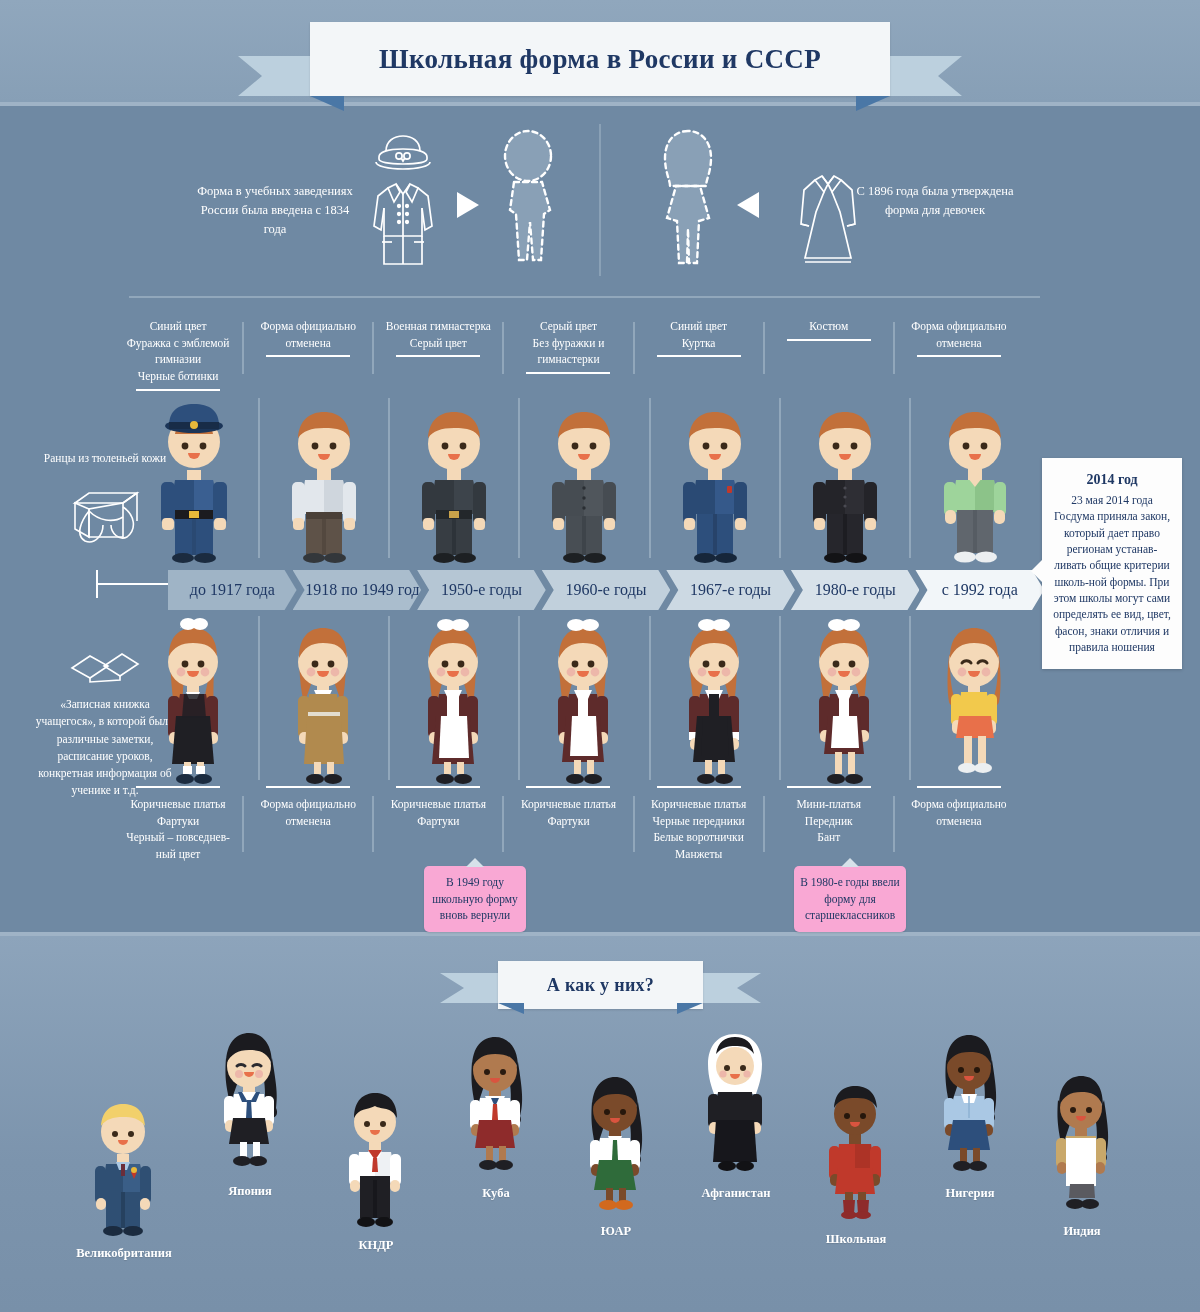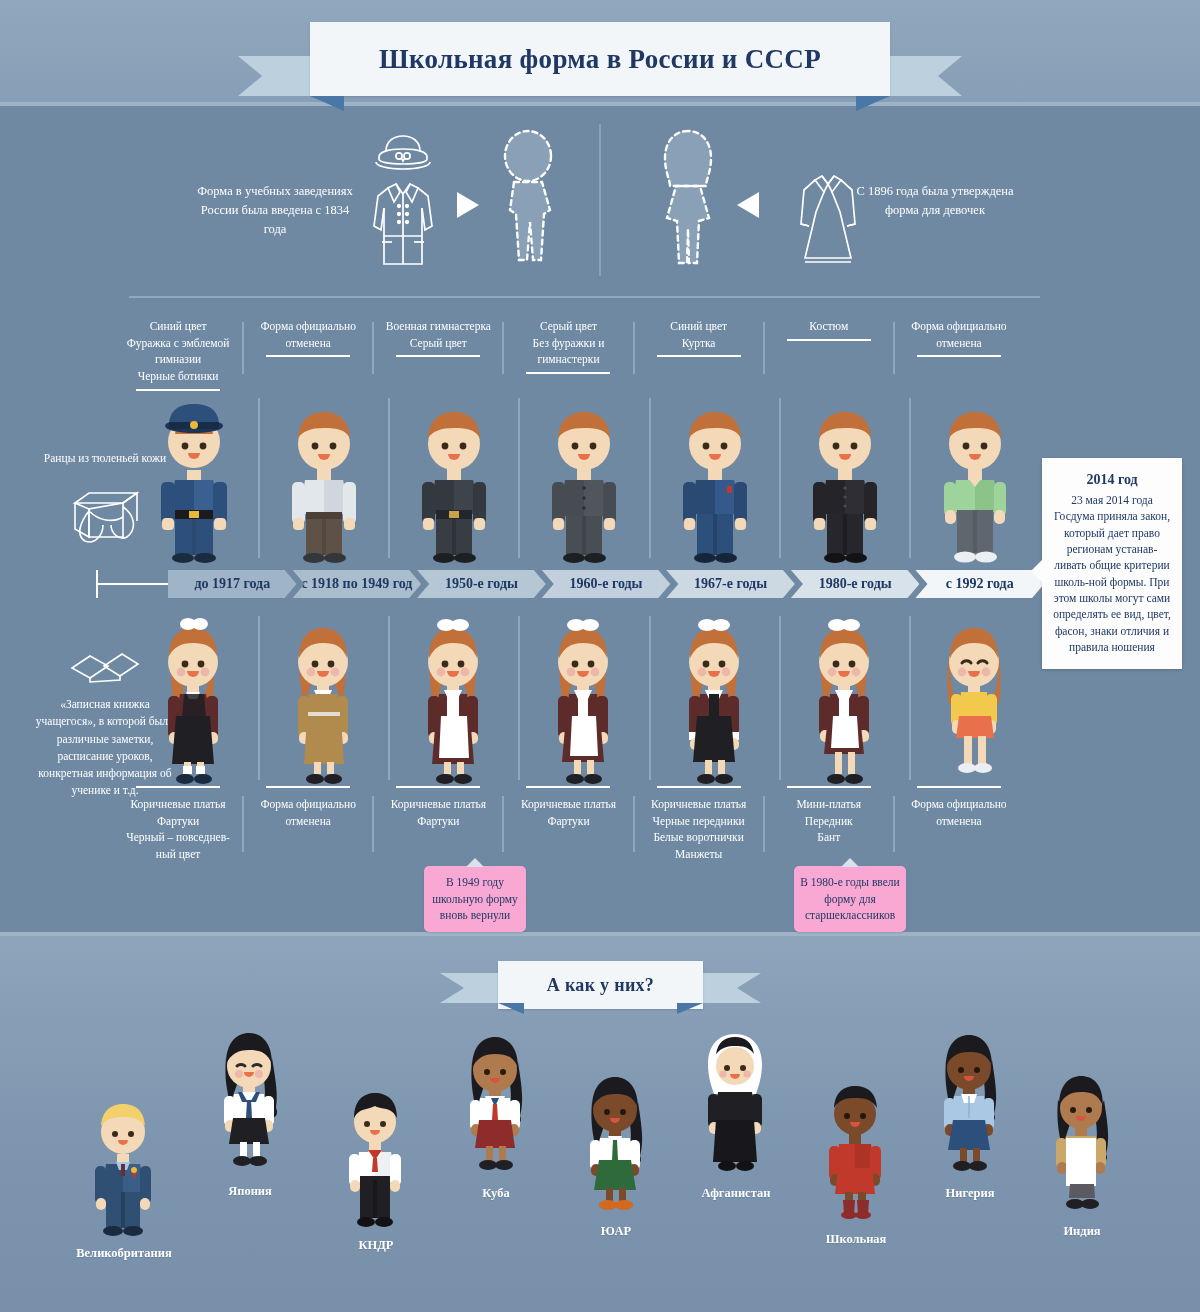--- a/index.html
+++ b/index.html
@@ -91,23 +91,23 @@
   #girl-labels { top:796px; height:70px; align-items:flex-start; }
   #girl-labels .cell .sep { top:0; height:56px; }
   #girl-labels .cell .overline {
     position:absolute; left:50%; transform:translateX(-50%);
     top:-10px; width:84px; height:2px; background:#ffffff;
   }
 
   
   #timeline { position:absolute; left:168px; top:570px; width:872px; height:28px; display:flex; }
   #timeline .seg {
-    position:relative; flex:1 1 0; height:28px;
+    position:relative; flex:1 1 0; height:40px;
     display:flex; align-items:center; justify-content:center;
-    color:#1f3864; font-size:14px; font-weight:bold;
+    color:#1f3864; font-size:16px; font-weight:normal;
     clip-path: polygon(0 0, calc(100% - 12px) 0, 100% 50%, calc(100% - 12px) 100%, 0 100%, 12px 50%);
     margin-right:-4px;
   }
   #timeline .seg:first-child {
     clip-path: polygon(0 0, calc(100% - 12px) 0, 100% 50%, calc(100% - 12px) 100%, 0 100%);
   }
   #timeline-axis { position:absolute; left:96px; top:570px; width:74px; height:28px; }
   #timeline-axis .bar { position:absolute; left:0; top:0; width:2px; height:28px; background:#fff; }
   #timeline-axis .line { position:absolute; left:0; top:13px; width:74px; height:2px; background:#fff; }
 

